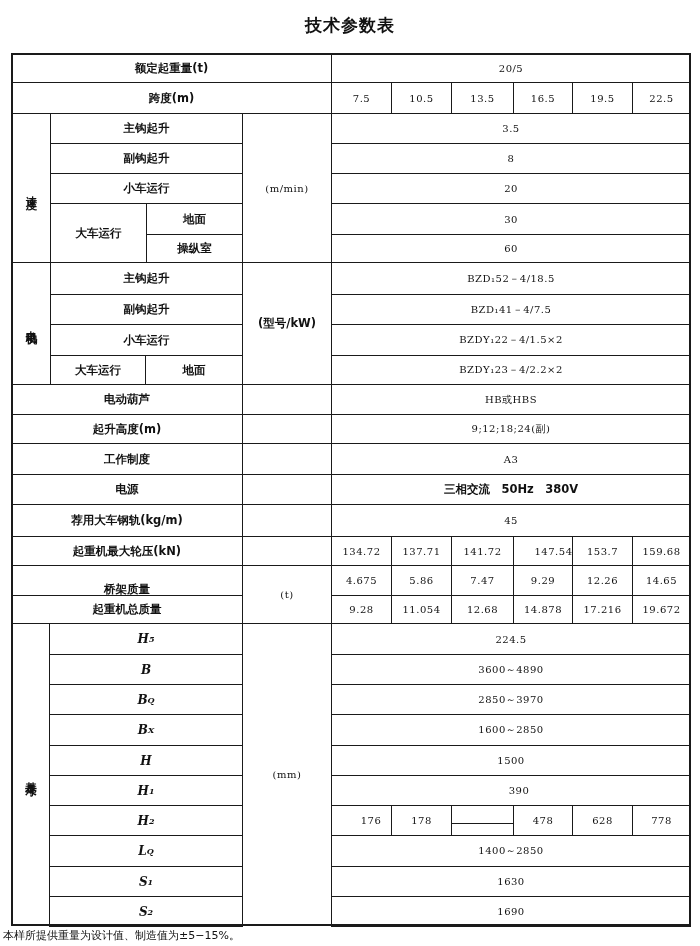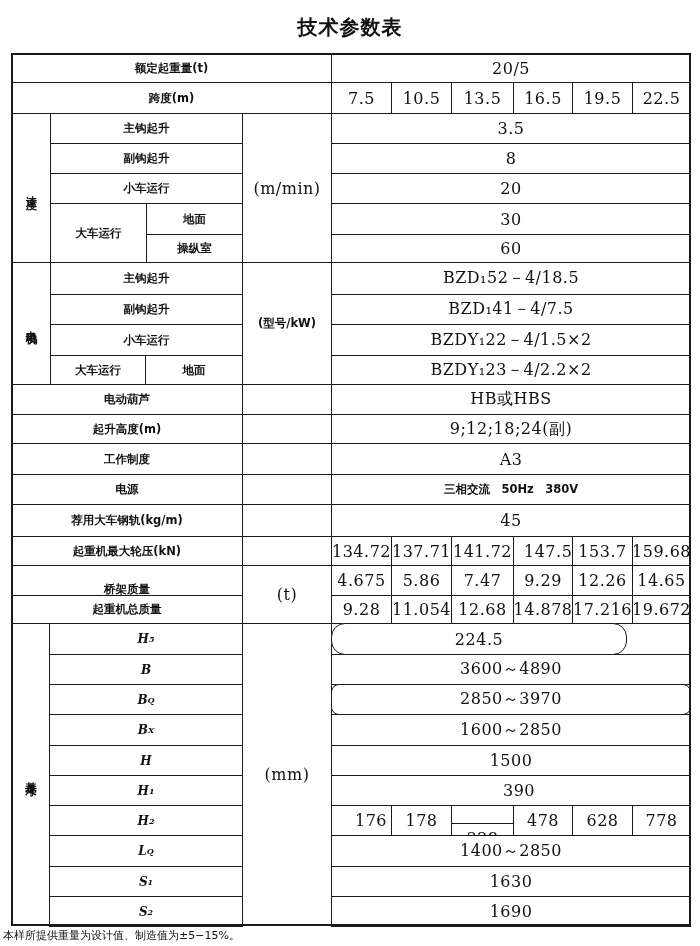--- a/index.html
+++ b/index.html
@@ -1,24 +1,24 @@
 <!DOCTYPE html>
 <html><head>
 <meta charset="utf-8">
 <style>
   html, body { margin: 0; padding: 0; background: #ffffff; }
   body { width: 700px; height: 946px; position: relative; overflow: hidden;
          font-family: "DejaVu Serif", "Liberation Serif", serif; color: #111; }
   .title { position: absolute; left: 0; top: 14px; width: 700px; text-align: center;
-           font-family: "DejaVu Sans", sans-serif; font-weight: bold; font-size: 20px; letter-spacing: 1px; }
+           font-family: "DejaVu Sans", sans-serif; font-weight: bold; font-size: 17px; letter-spacing: 1px; }
   .c { position: absolute; box-sizing: border-box; border: 1px solid #1a1a1a;
        display: flex; align-items: center; justify-content: center; text-align: center;
        font-size: 11.5px; background: #fff; }
   .lbl { font-family: "DejaVu Sans", sans-serif; font-weight: bold; font-size: 11.5px; }
-  .num { font-family: "DejaVu Serif", serif; font-size: 16px; letter-spacing: 0.5px; }
+  .num { font-family: "DejaVu Serif", serif; font-size: 10px; letter-spacing: 0.5px; }
   .sym { font-family: "DejaVu Serif", serif; font-style: italic; font-weight: bold; font-size: 12px; }
   .sym sub { font-size: 8px; font-style: italic; }
   .vert { writing-mode: vertical-rl; text-orientation: upright; letter-spacing: 1px; }
   .frame { position: absolute; left: 11px; top: 53px; width: 680px; height: 873px;
            box-sizing: border-box; border: 2px solid #1a1a1a; pointer-events: none; }
   .note { position: absolute; left: 3px; top: 928px; font-family: "DejaVu Sans", sans-serif;
           font-size: 11px; color: #111; }
 </style>
 </head>
 <body>
@@ -116,30 +116,30 @@
 
   <div class="c lbl" style="left:11px;top:623px;width:39px;height:303px">
       <span class="vert">基本尺寸</span>
     </div>
   <div class="c num" style="left:242px;top:623px;width:90px;height:303px">(mm)</div>
   <div id="dim-rows">
       <div class="c sym" style="left: 49px; top: 623px; width: 194px; height: 32px;">
         <span>H</span>
         <sub>5</sub>
       </div>
-      <div class="c num" style="left: 331px; top: 623px; width: 296px; height: 32px; border-radius: 14px;">224.5</div>
+      <div class="c num" style="left: 331px; top: 623px; width: 360px; height: 32px;">224.5</div>
       <div class="c sym" style="left: 49px; top: 654px; width: 194px; height: 31px;">
         <span>B</span>
       </div>
       <div class="c num" style="left: 331px; top: 654px; width: 360px; height: 31px;">3600～4890</div>
       <div class="c sym" style="left: 49px; top: 684px; width: 194px; height: 31px;">
         <span>B</span>
         <sub>Q</sub>
       </div>
-      <div class="c num" style="left: 331px; top: 684px; width: 360px; height: 31px; border-radius: 8px;">2850～3970</div>
+      <div class="c num" style="left: 331px; top: 684px; width: 360px; height: 31px;">2850～3970</div>
       <div class="c sym" style="left: 49px; top: 714px; width: 194px; height: 32px;">
         <span>B</span>
         <sub>X</sub>
       </div>
       <div class="c num" style="left: 331px; top: 714px; width: 360px; height: 32px;">1600～2850</div>
       <div class="c sym" style="left: 49px; top: 745px; width: 194px; height: 31px;">
         <span>H</span>
       </div>
       <div class="c num" style="left: 331px; top: 745px; width: 360px; height: 31px;">1500</div>
       <div class="c sym" style="left: 49px; top: 775px; width: 194px; height: 31px;">

